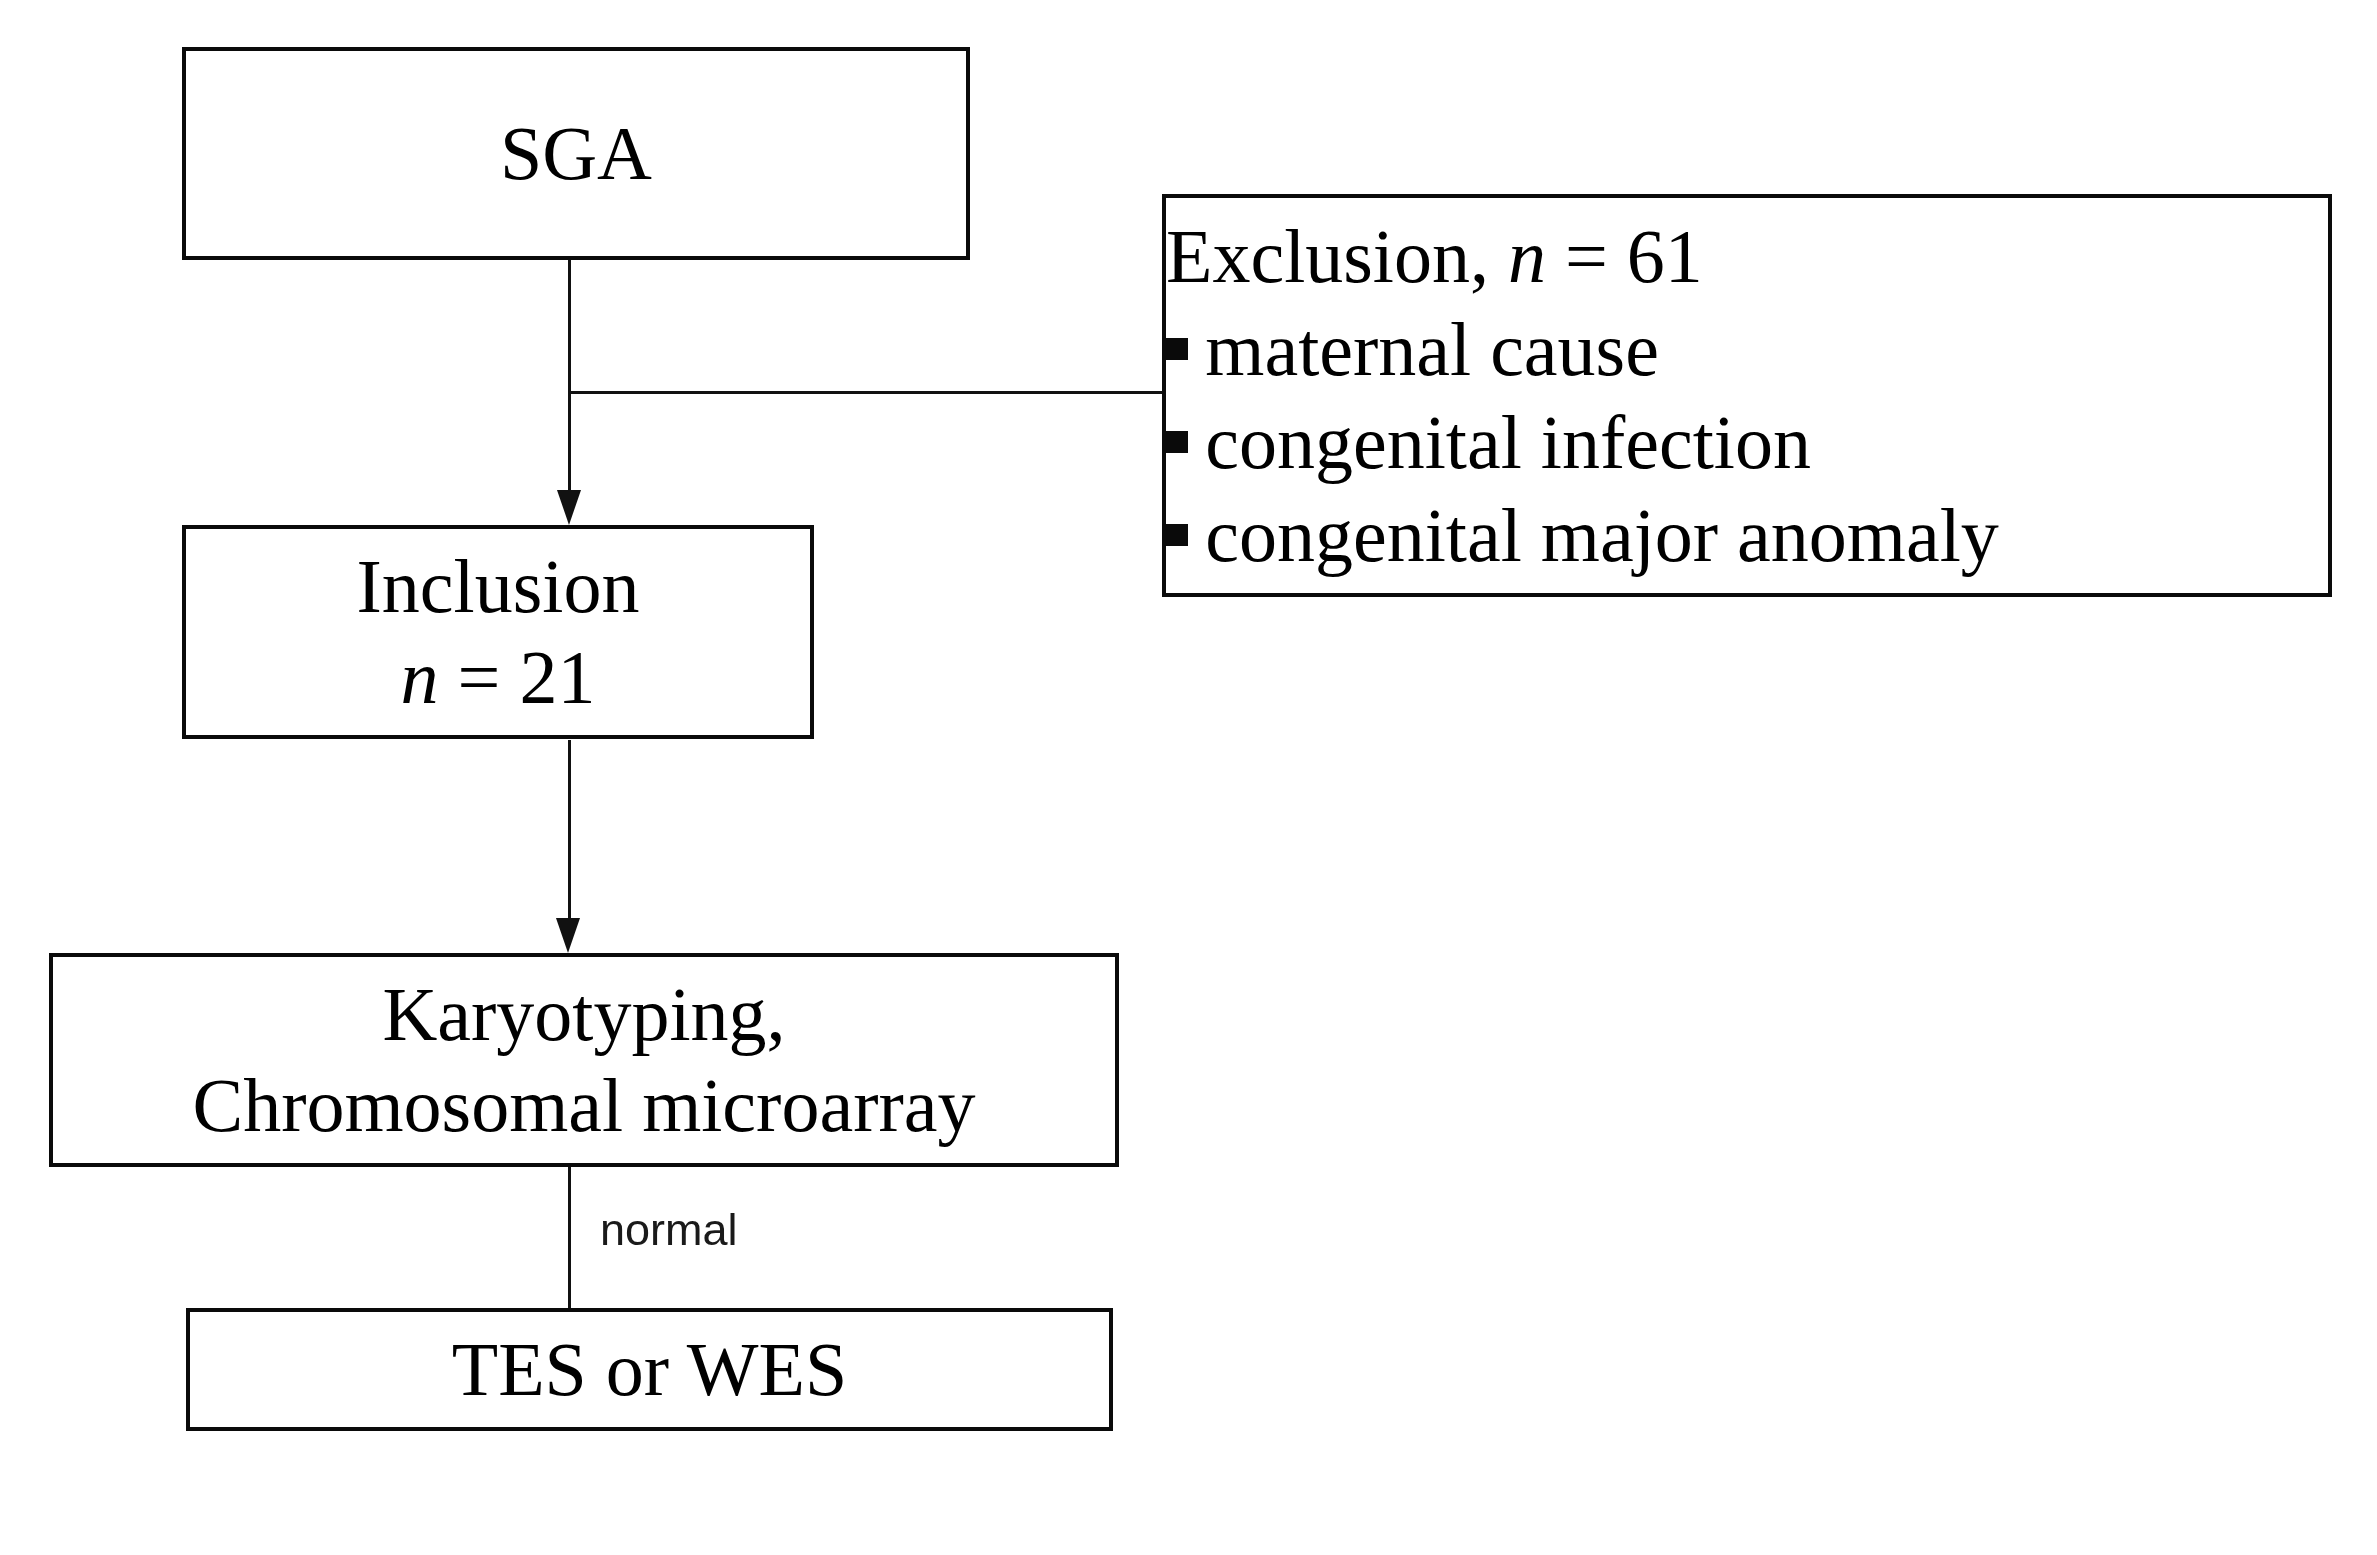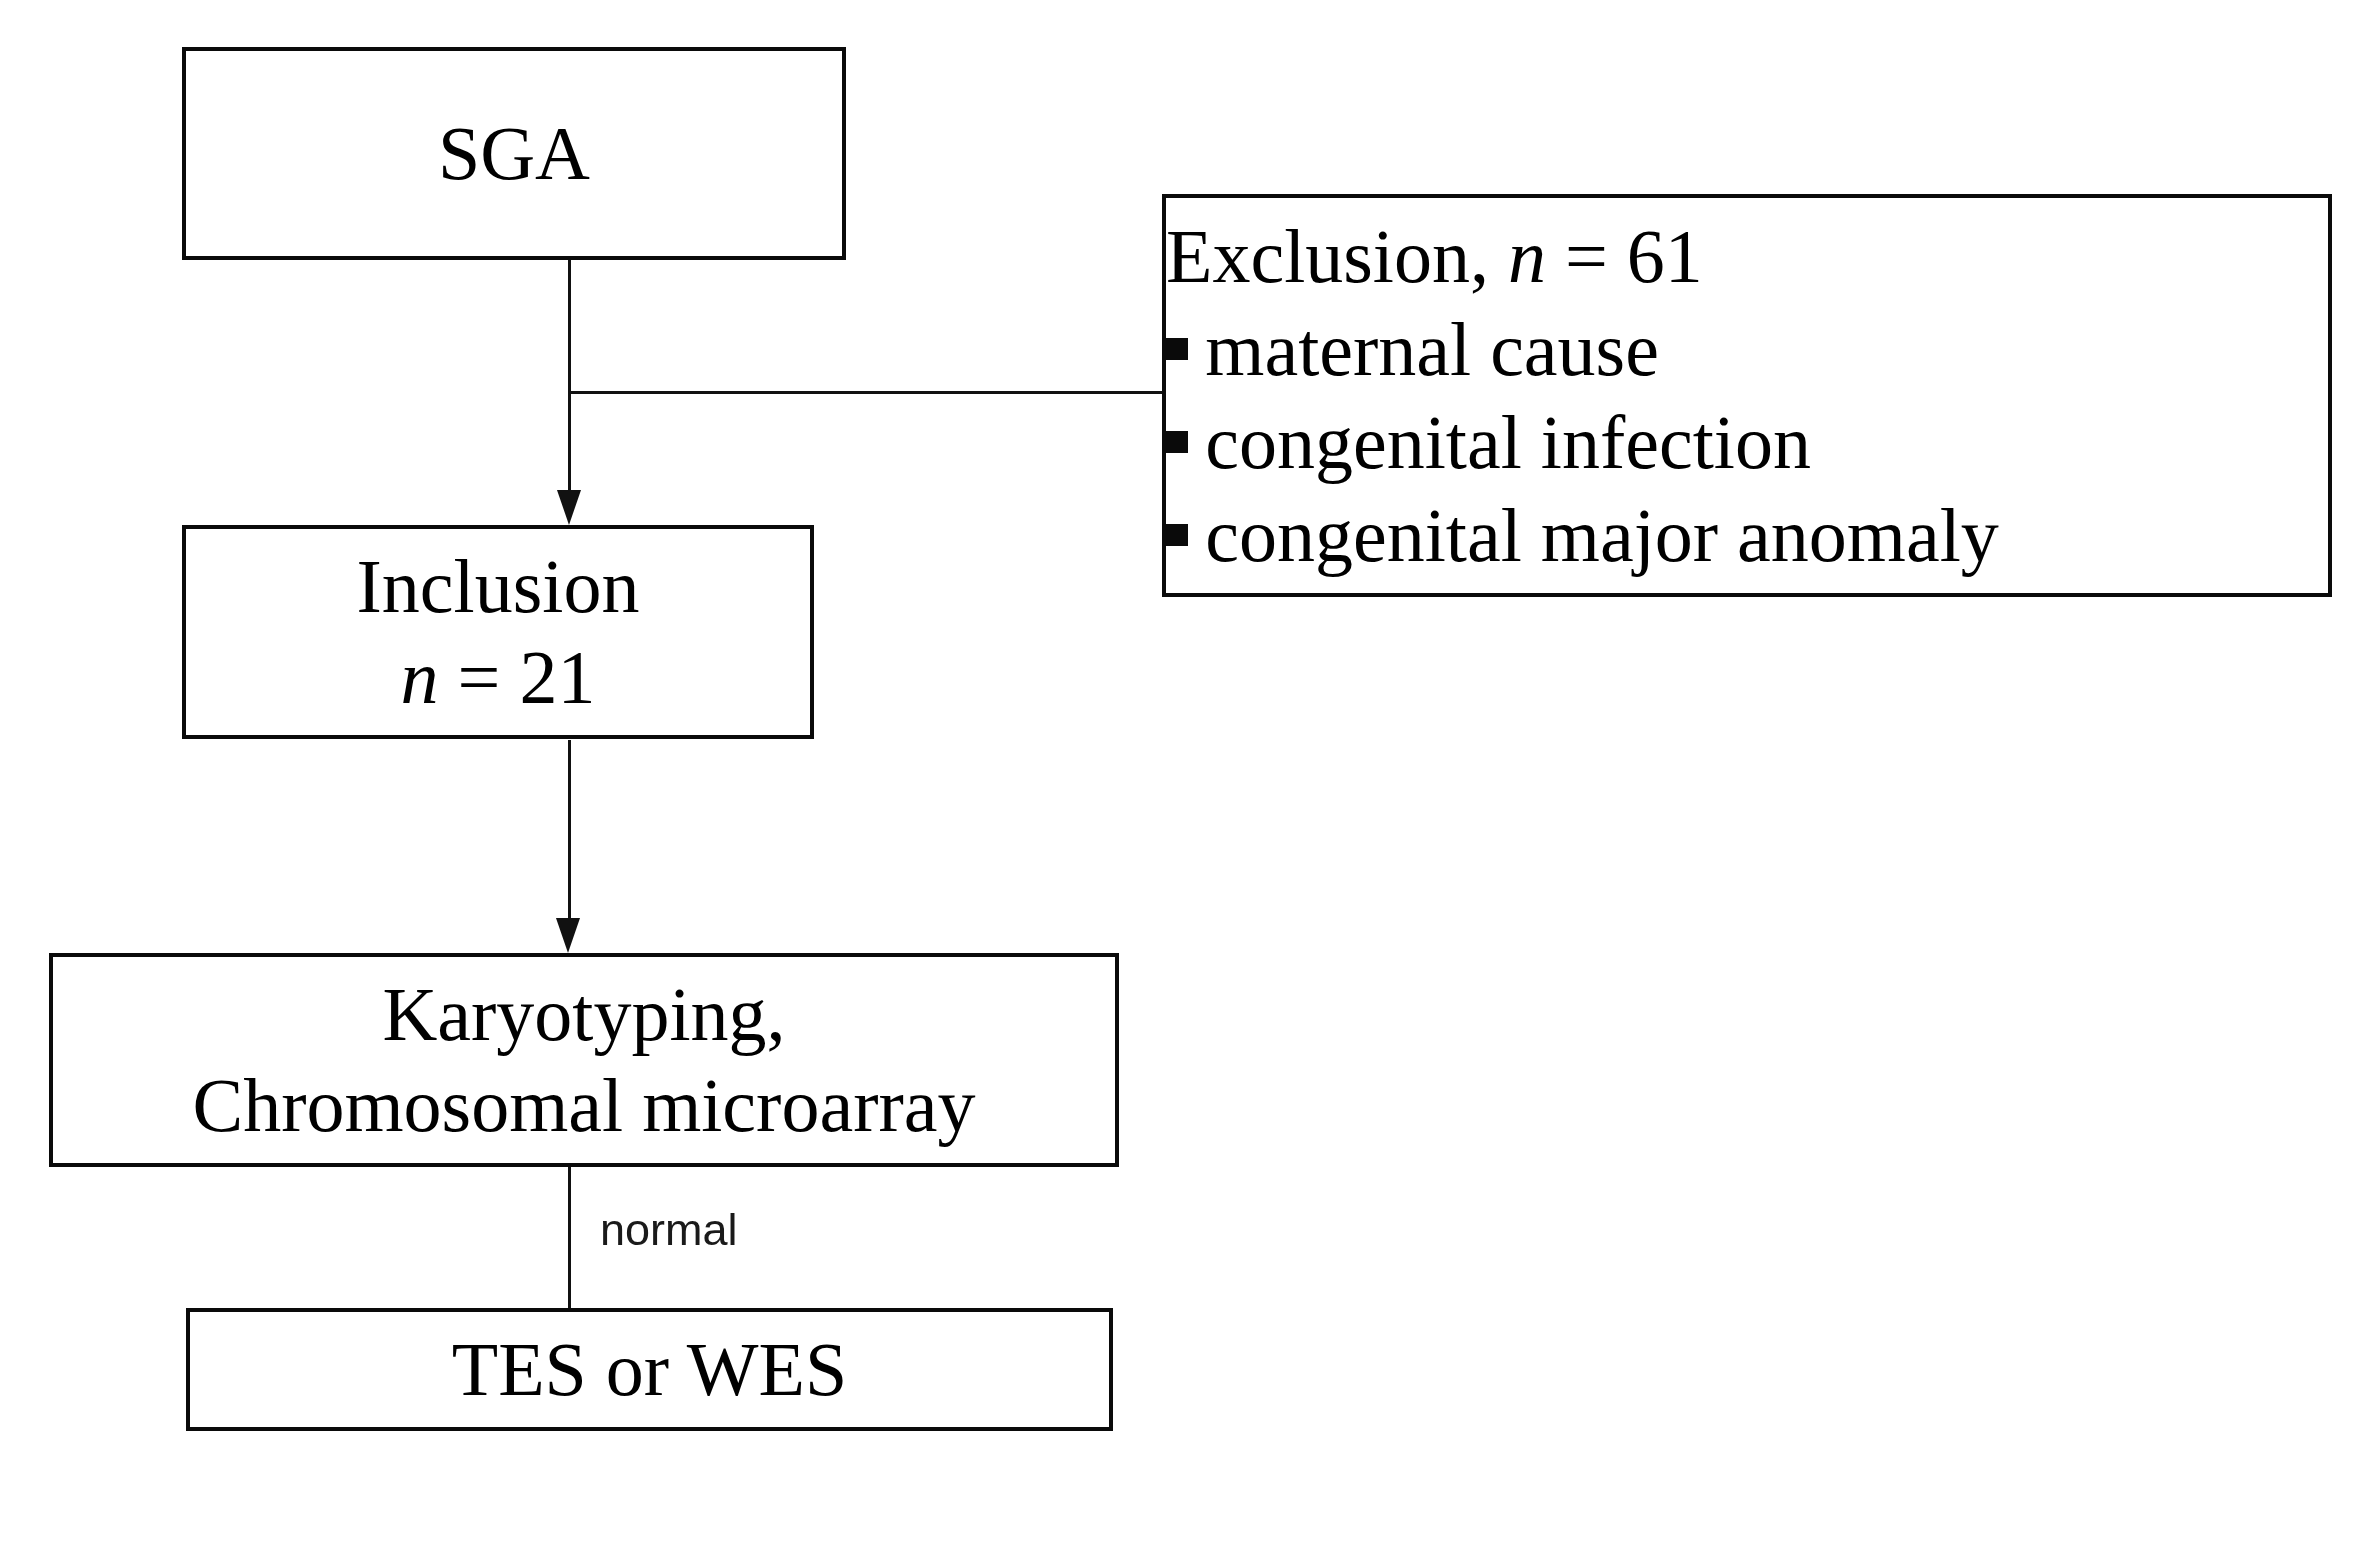--- a/index.html
+++ b/index.html
@@ -27,21 +27,21 @@
     flex-direction: column;
     align-items: center;
     justify-content: center;
     text-align: center;
     font-size: 76px;
     line-height: 91px;
   }
   .bline { white-space: pre; }
   .it { font-style: italic; }
 
-  .box-sga       { left: 182px;  top: 47px;   width: 664px;  height: 213px; }
+  .box-sga       { left: 182px;  top: 47px;   width: 788px;  height: 213px; }
   .box-inclusion { left: 182px;  top: 525px;  width: 632px;  height: 214px; }
   .box-karyo     { left: 49px;   top: 953px; width: 1070px; height: 214px; }
   .box-tes       { left: 186px;  top: 1308px; width: 927px;  height: 123px; }
 
   .box-exclusion {
     left: 1162px; top: 194px; width: 1170px; height: 403px;
     border-width: 4px;
     align-items: flex-start;
     text-align: left;
     font-size: 76px;

